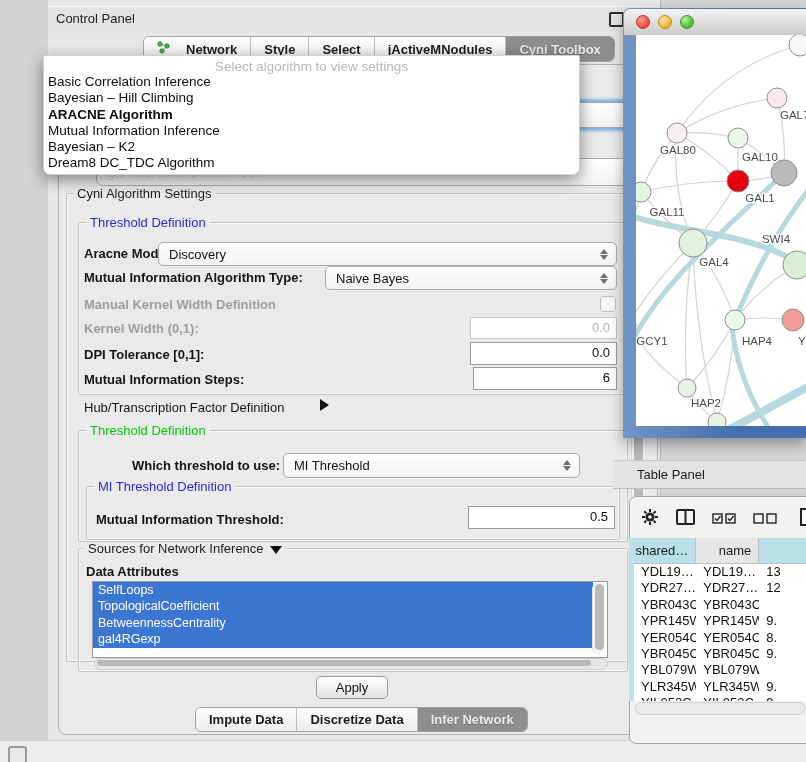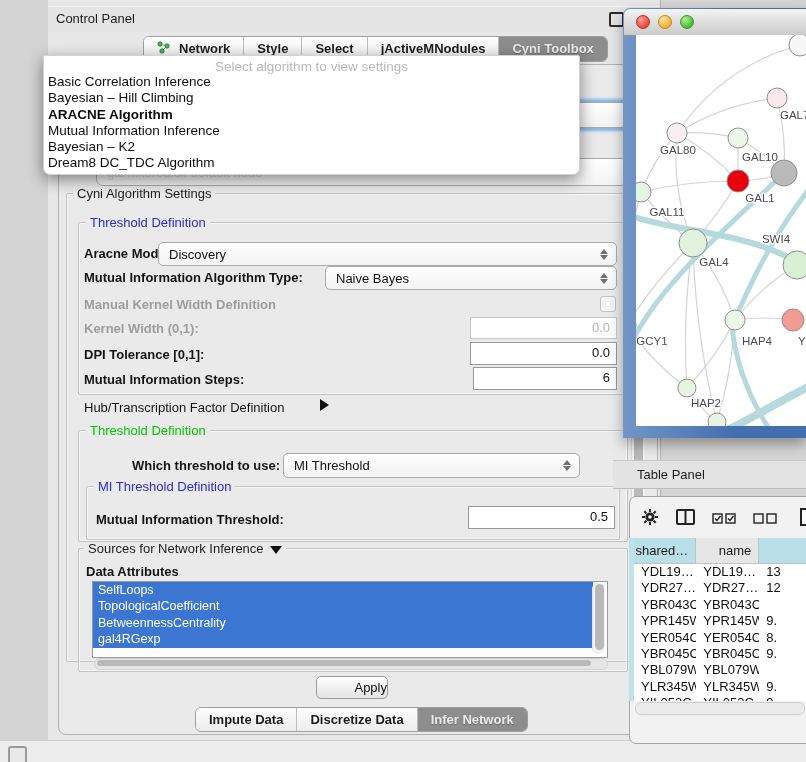--- a/index.html
+++ b/index.html
@@ -9,21 +9,21 @@
 
   
   #control-panel{left:0;top:0;width:612px;height:740px;background:#e7e7e7;border-right:1px solid #b5b5b5;margin-left:48px;}
   #cp-titlebar{left:0;top:6px;width:612px;height:25px;background:#e4e4e4;border-top:1px solid #f5f5f5;}
   #cp-title{left:8px;top:11px;font-size:13px;color:#1d1d1d;}
   #cp-float{left:561px;top:12px;width:11px;height:11px;border:2px solid #2c2c2c;border-radius:2px;background:transparent;}
   #cp-close{left:583px;top:8px;font-size:15px;font-weight:bold;color:#1b1b1b;}
 
   
   .tabstrip{display:flex;border:1px solid #9f9f9f;border-radius:6px;background:#f4f4f4;overflow:hidden;box-shadow:0 1px 1px rgba(255,255,255,.8) inset;}
-  .tab{display:flex;align-items:flex-start;gap:9px;padding:4px 13px;font-size:13px;font-weight:600;color:#1c1c1c;border-right:1px solid #bdbdbd;background:linear-gradient(#fdfdfd,#ededed);white-space:nowrap;}
+  .tab{display:flex;align-items:center;gap:16px;padding:4px 13px;font-size:13px;font-weight:600;color:#1c1c1c;border-right:1px solid #bdbdbd;background:linear-gradient(#fdfdfd,#ededed);white-space:nowrap;}
   .tab:last-child{border-right:none;}
   .tab.sel{background:#8d8d8d;color:#ececec;text-shadow:0 1px 1px rgba(0,0,0,.25);}
   #top-tabs{left:95px;top:36px;}
 
   
   #main-panel{left:10px;top:64px;width:598px;height:669px;border:1px solid #b2b2b2;border-radius:8px;background:#eaeaea;}
 
   
   .groupbox{border:1px solid #c3c3c3;border-radius:2px;box-shadow:0 0 0 1px #f6f6f6 inset;}
   .group-label{position:absolute;background:#eaeaea;padding:0 4px;font-size:13px;color:#1c1c1c;line-height:13px;}
@@ -55,21 +55,21 @@
   
   .vtrack{background:#f2f2f2;border-left:1px solid #d9d9d9;border-radius:6px;}
   .thumb{background:#b9b9b9;border-radius:6px;}
 
   
   #attr-list{left:44px;top:581px;width:514px;height:75px;background:#fff;border:1px solid #9a9a9a;overflow:hidden;}
   .attr-item{height:16.4px;line-height:16.4px;font-size:12.5px;padding-left:5px;color:#111;}
   .attr-item.sel{background:#3b76d3;color:#fff;width:495px;}
 
   
-  .mac-btn{background:linear-gradient(#ffffff,#e3e3e3);border:1px solid #9a9a9a;border-radius:5px;font-size:13px;color:#111;display:flex;align-items:center;justify-content:flex-end;}
+  .mac-btn{background:linear-gradient(#ffffff,#e3e3e3);border:1px solid #9a9a9a;border-radius:5px;font-size:13px;color:#111;display:flex;align-items:center;justify-content:center;}
 
   
   #bottom-strip{left:0;top:740px;width:806px;height:22px;background:#ededed;border-top:1px solid #cfcfcf;}
   #dock-icon{left:8px;top:746px;width:15px;height:15px;border:2px solid #9a9a9a;border-radius:3px;background:#e8e8e8;}
 
   
   #net-window{left:623px;top:8px;width:183px;height:430px;background:linear-gradient(90deg,#7396c7,#446fae 60%);border-radius:7px 0 0 0;box-shadow:0 6px 14px rgba(0,0,0,.35);}
   #net-titlebar{position:absolute;left:1px;top:1px;width:182px;height:26px;background:linear-gradient(#f4f4f4,#cacaca);border-radius:6px 0 0 0;border-bottom:1px solid #8f8f8f;display:flex;align-items:center;padding-left:12px;gap:8px;}
   .tl{width:12px;height:12px;border-radius:50%;}
   .tl.red{background:radial-gradient(circle at 35% 30%,#ff9d94,#e8463a 70%);border:1px solid #b2382d;}

